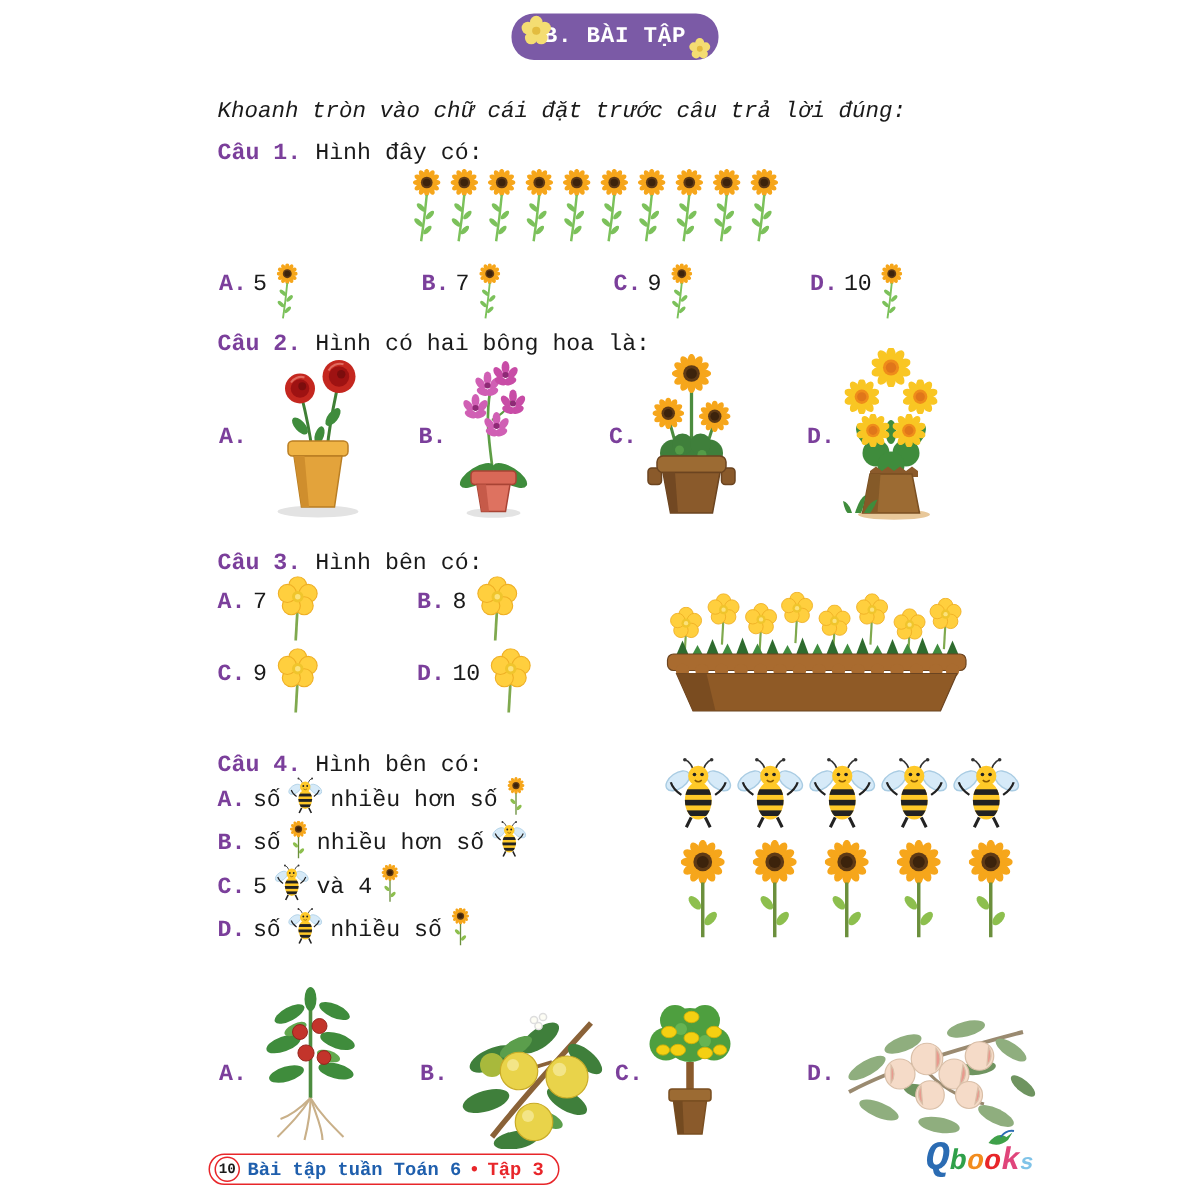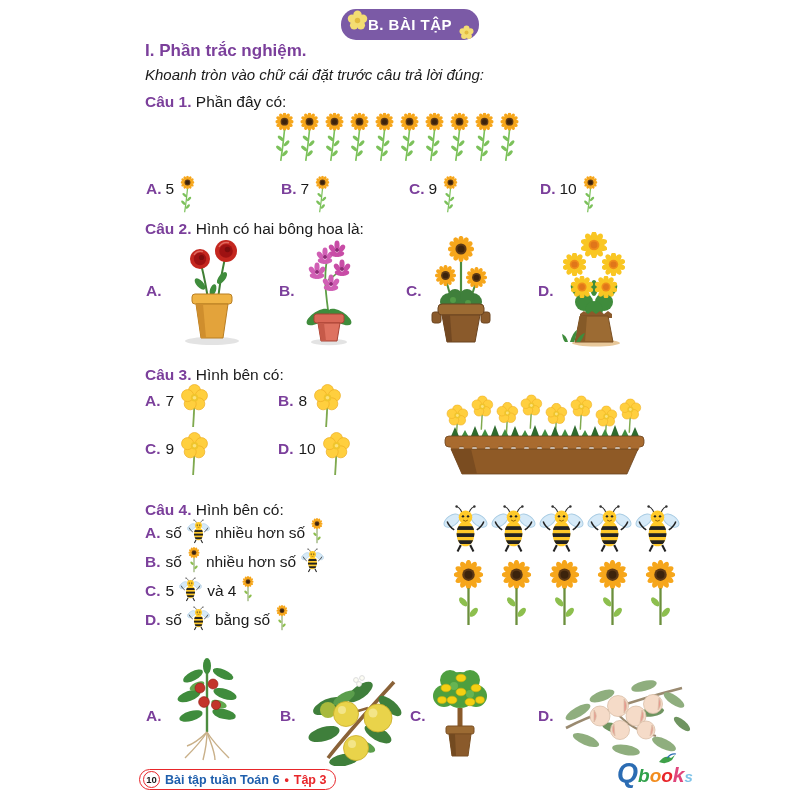--- a/index.html
+++ b/index.html
@@ -1,17 +1,17 @@
 <!DOCTYPE html>
 <html><head>
 <meta charset="utf-8">
 <style>
   html,body{margin:0;padding:0;background:#fff;}
   #page{position:relative;width:780px;height:800px;background:#ffffff;
-        font-family:Liberation Sans, sans-serif;color:#1a1a1a;overflow:hidden;}
+        font-family:Liberation Mono, monospace;color:#1a1a1a;overflow:hidden;}
   .abs{position:absolute;}
   
   .banner{position:absolute;left:341px;top:9px;width:138px;height:31px;background:#7b5aa6;
           border-radius:15px;display:flex;align-items:center;justify-content:center;
           color:#fff;font-weight:bold;font-size:15px;letter-spacing:.5px;}
   .banner-flower1{position:absolute;left:347px;top:10px;width:21px;height:21px;}
   .banner-flower2{position:absolute;left:459px;top:25px;width:15px;height:15px;}
   
   .section-head{position:absolute;left:145px;top:41px;font-size:17px;font-weight:bold;color:#7b3f9b;}
   .instruction{position:absolute;left:145px;top:66px;font-size:15px;font-style:italic;}
@@ -178,26 +178,25 @@
   <div class="banner">
     <span>B. BÀI TẬP</span>
   </div>
   <svg class="banner-flower1" viewBox="0 0 20 20">
       <use href="#sym-flower5"></use>
     </svg>
   <svg class="banner-flower2" viewBox="0 0 20 20">
       <use href="#sym-flower5"></use>
     </svg>
 
-  <div class="section-head">I. Phần trắc nghiệm.</div>
   <div class="instruction">Khoanh tròn vào chữ cái đặt trước câu trả lời đúng:</div>
 
   <div class="qtitle" style="left:145px;top:93px">
     <span class="qlabel">Câu 1.</span>
-    <span>Phần đây có:</span>
+    <span>Hình đây có:</span>
   </div>
   <div class="q1-row">
       <svg viewBox="0 0 30 60">
         <use href="#sym-sunflower"></use>
       </svg>
       <svg viewBox="0 0 30 60">
         <use href="#sym-sunflower"></use>
       </svg>
       <svg viewBox="0 0 30 60">
         <use href="#sym-sunflower"></use>
@@ -536,21 +535,21 @@
     <span><svg class="ii-sf" viewBox="0 0 34 64">
           <use href="#sym-sf2"></use>
         </svg></span>
   </div>
   <div class="q4-line" style="top:607px">
     <span class="optletter">D.</span>
     <span>số</span>
     <span><svg class="ii-bee" viewBox="0 0 48 52">
           <use href="#sym-bee"></use>
         </svg></span>
-    <span>bằng số</span>
+    <span>nhiều số</span>
     <span><svg class="ii-sf" viewBox="0 0 34 64">
           <use href="#sym-sf2"></use>
         </svg></span>
   </div>
   <div class="bees-row">
       <svg viewBox="0 0 48 52">
         <use href="#sym-bee"></use>
       </svg>
       <svg viewBox="0 0 48 52">
         <use href="#sym-bee"></use>

